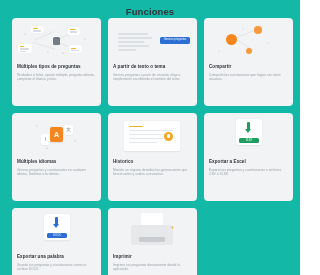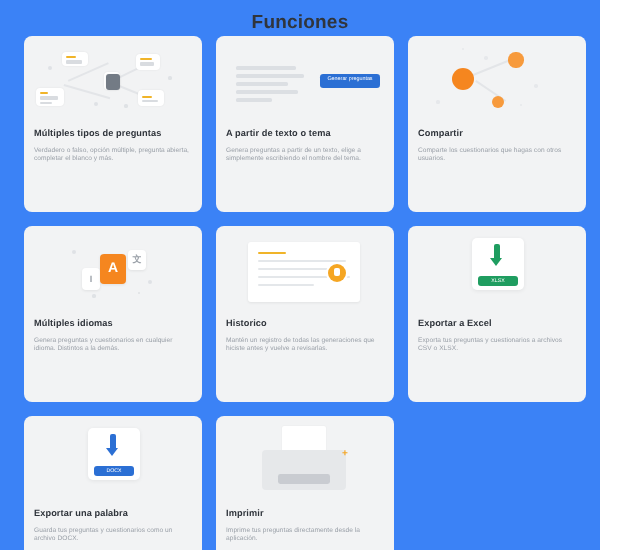--- a/index.html
+++ b/index.html
@@ -5,21 +5,21 @@
   * { box-sizing: border-box; margin: 0; padding: 0; }
   html, body {
     width: 300px; height: 275px;
     background: #ffffff;
     font-family: "Liberation Sans", sans-serif;
     overflow: hidden;
   }
   #page {
     position: relative;
     width: 300px; height: 275px;
-    background: #3b82f6;
+    background: #14b8a6;
   }
   .page-title {
     text-align: center;
     font-size: 9.5px;
     font-weight: bold;
     color: #30353c;
     letter-spacing: .1px;
     padding-top: 6px;
     height: 18px;
     line-height: 12px;

